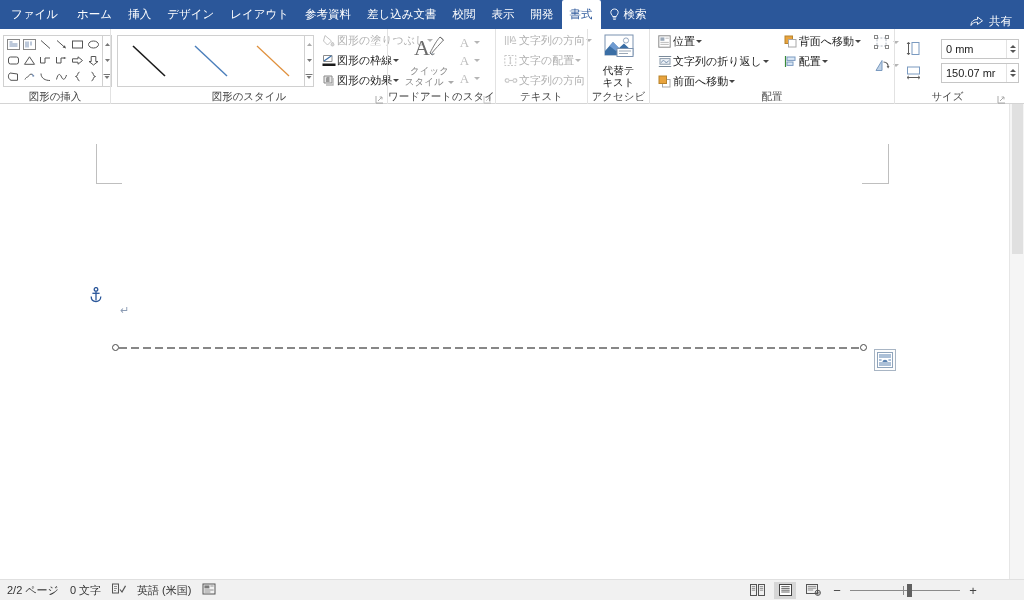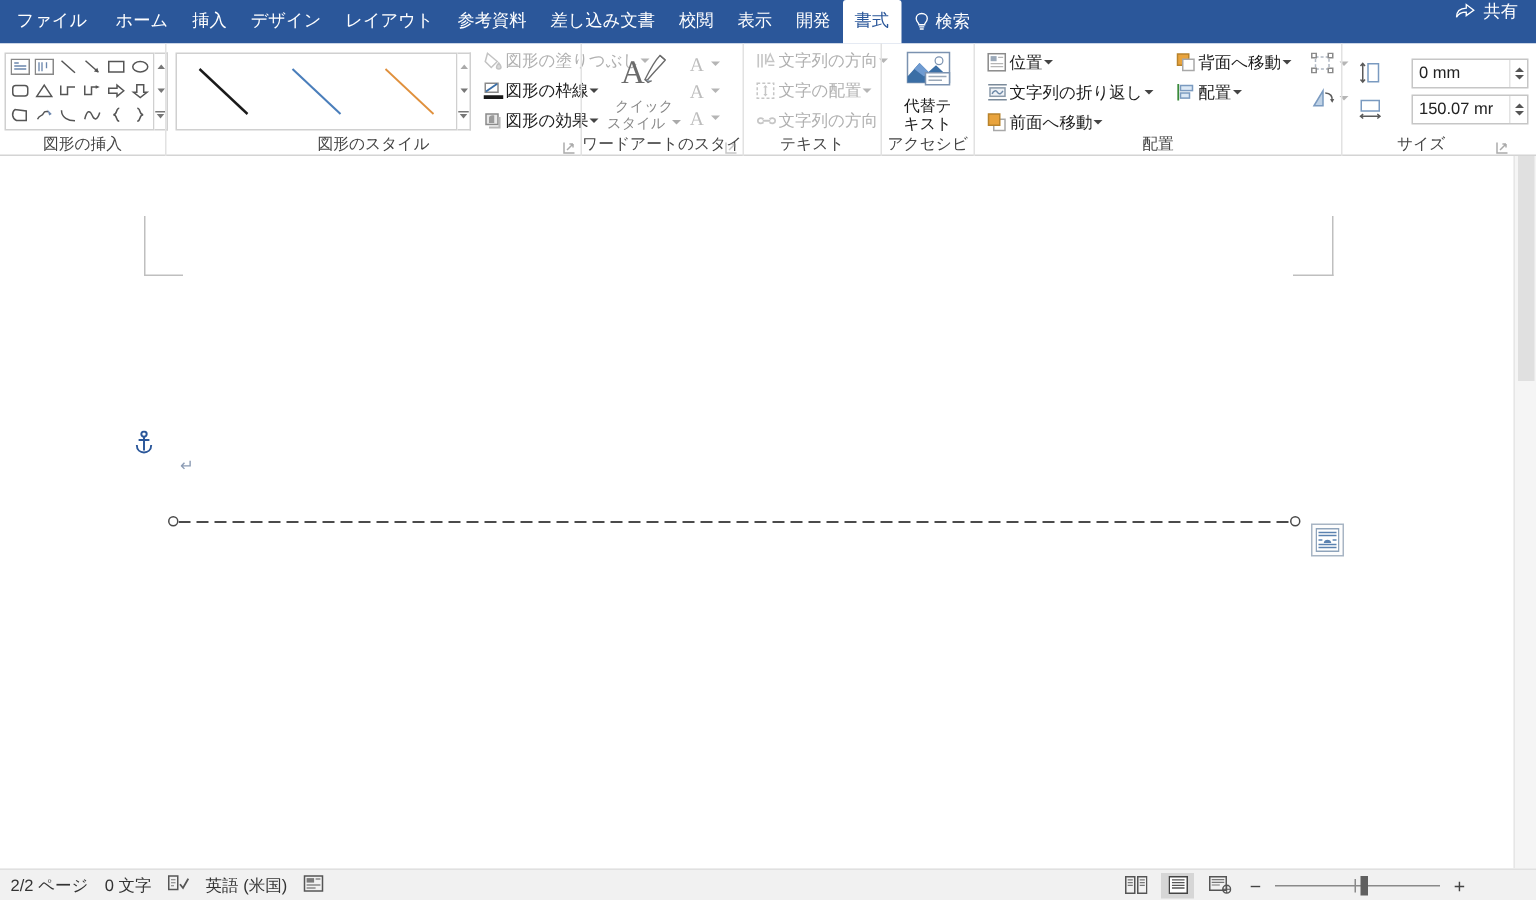--- a/index.html
+++ b/index.html
@@ -23,21 +23,21 @@
   .tab.active {
     background: #ffffff; color: #2b579a; font-weight: normal;
     border-radius: 2px 2px 0 0;
   }
   .tell-me { display: flex; align-items: center; gap: 4px; padding: 0 8px;
     height: 29px; color: #ffffff; font-size: 11.5px; }
   .bulb { display:inline-block; width:11px; height:13px; position:relative; }
   .bulb svg { display:block; }
   .share {
     position: absolute; right: 6px; top: 0; height: 29px;
-    display: flex; align-items: flex-start; gap: 5px;
+    display: flex; align-items: flex-end; gap: 5px;
     color: #fff; font-size: 11.5px; padding: 0 6px;
   }
 
   
   .ribbon {
     position: relative; height: 75px; background: #ffffff;
     border-bottom: 1px solid #d4d4d4;
     display: flex; align-items: stretch;
   }
   .rgroup { position: relative; display:flex; flex-direction:column; height: 75px; }

